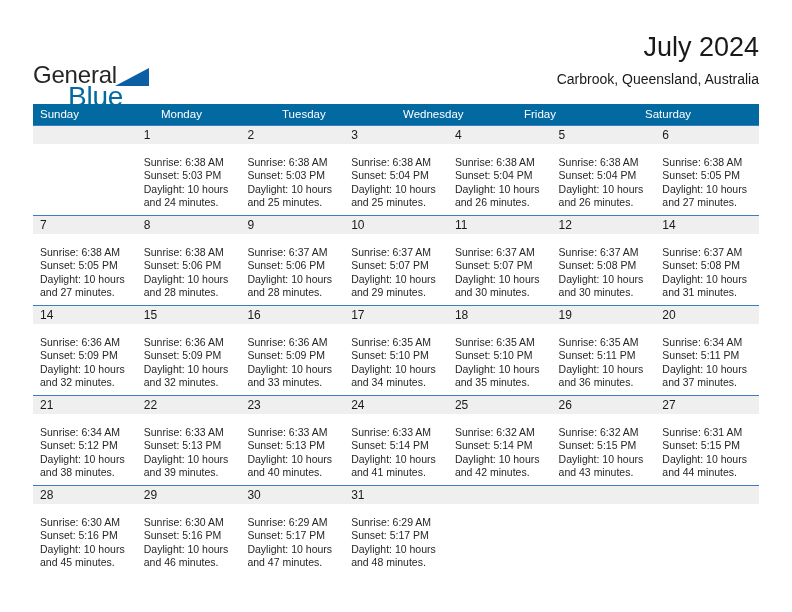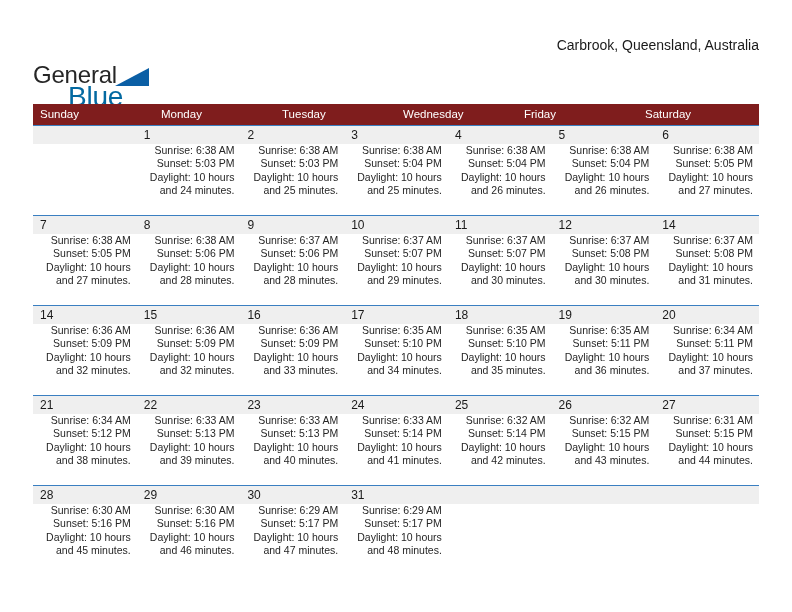--- a/index.html
+++ b/index.html
@@ -86,21 +86,21 @@
 
   
   .calendar {
     position: absolute;
     left: 33px;
     top: 104px;
     width: 726px;
   }
   .dow-row {
     display: flex;
-    background: #7f1d1d;
+    background: #0369a1;
     height: 21px;
   }
   .dow {
     flex: 1 1 0;
     color: #ffffff;
     font-size: 11.5px;
     line-height: 21px;
     padding-left: 7px;
     box-sizing: border-box;
     white-space: nowrap;
@@ -126,26 +126,25 @@
     box-sizing: border-box;
     color: #1a1a1a;
   }
   .week-body {
     display: flex;
     background: #ffffff;
     height: 71px;
   }
   .week-body .cell-info {
     flex: 1 1 0;
-    padding: 0 6px 0 7px;
+    padding: 12px 6px 0 7px;
     box-sizing: border-box;
     font-size: 10.5px;
     line-height: 13.4px;
     color: #262626;
-    text-align: right;
   }
   .cell-info div {
     white-space: nowrap;
   }
   .empty {
     background: transparent;
   }
 </style>
 </head>
 <body>
@@ -155,20 +154,21 @@
   <div class="top-bar">
 
     <div class="brand">
       <div class="brand-row1"><span>General</span><span class="brand-tri"><svg width="34" height="18" viewBox="0 0 34 18">
               <polygon points="0,18 34,18 34,0" fill="#0b5fa5"></polygon>
             </svg></span></div>
       <div class="brand-row2">Blue</div>
     </div>
 
     <div class="title-block">
+      <div class="cal-title">July 2024</div>
       <div class="cal-subtitle">Carbrook, Queensland, Australia</div>
     </div>
 
   </div>
 
   <div class="calendar">
 
     <div class="dow-row">
       <div class="dow">Sunday</div>
       <div class="dow">Monday</div>

